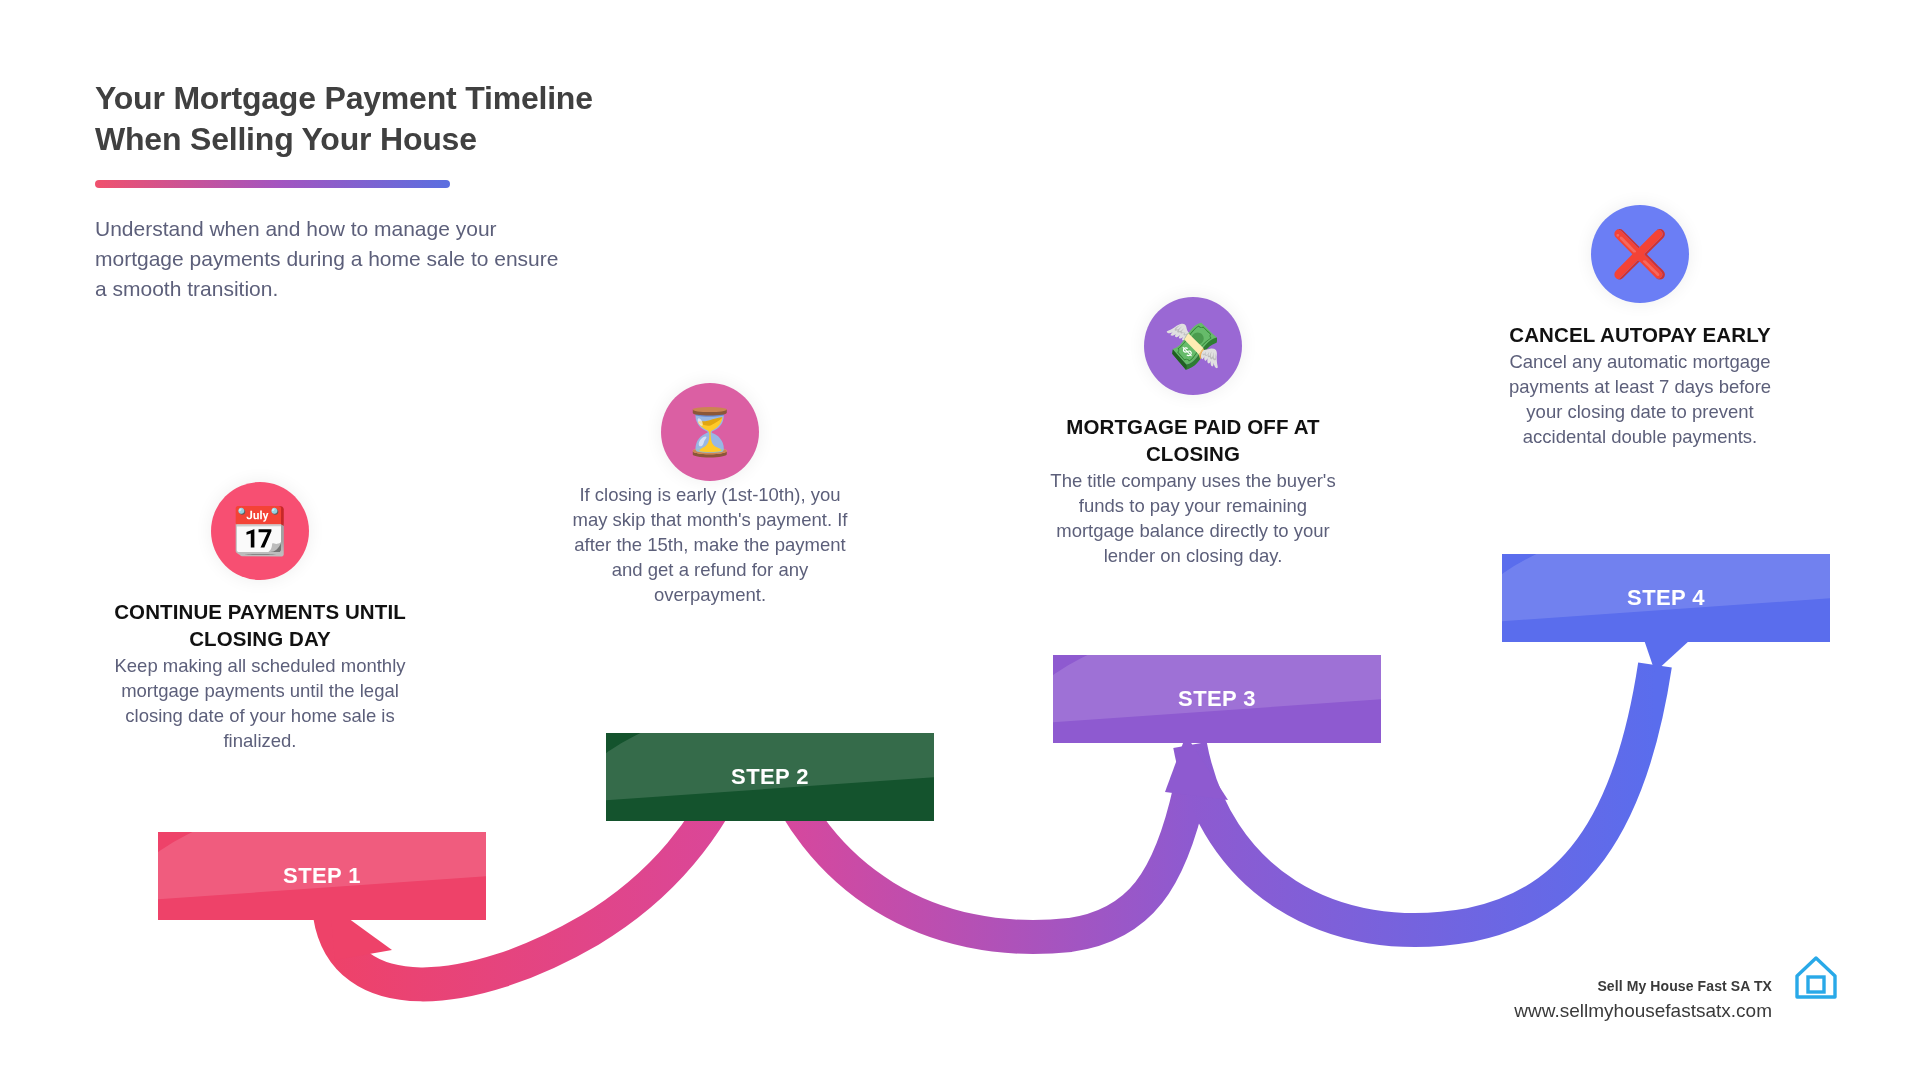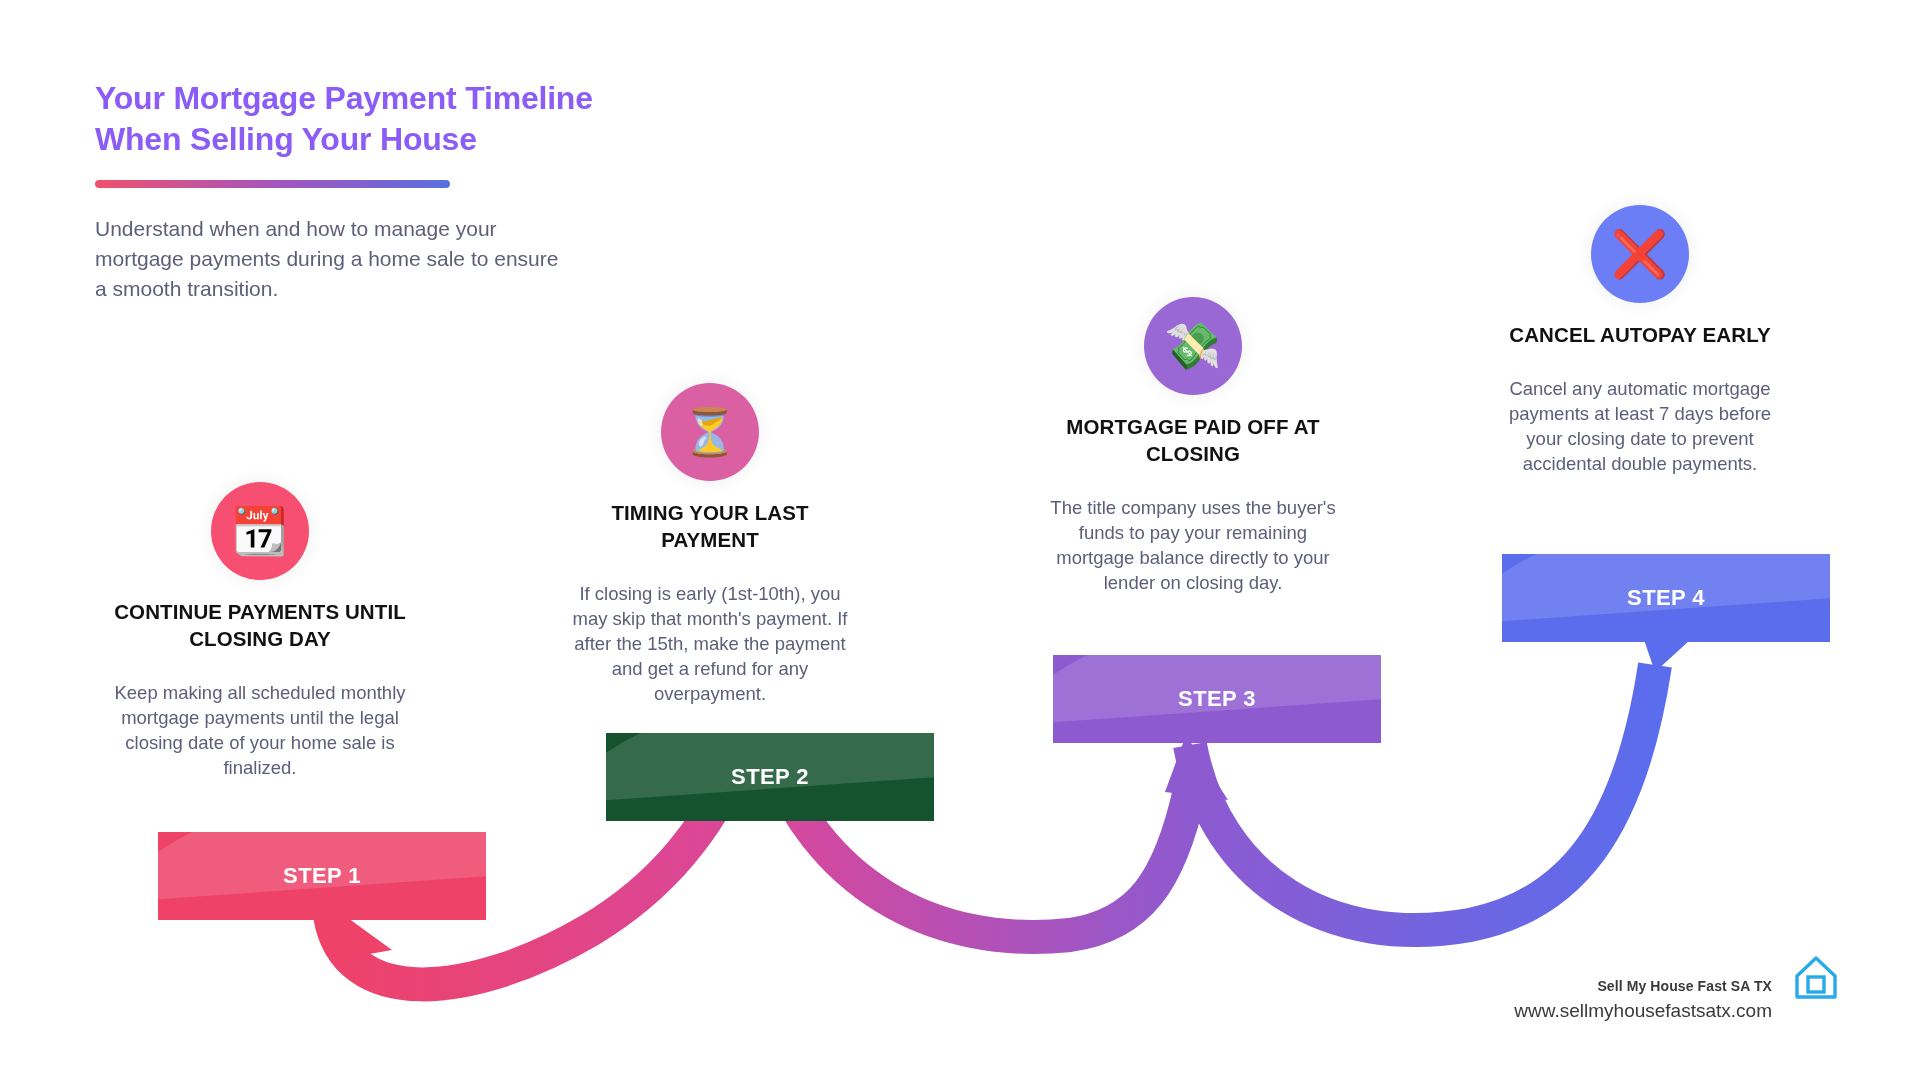--- a/index.html
+++ b/index.html
@@ -83,21 +83,21 @@
   }
   .step-heading {
     margin-top: 18px;
     font-size: 20.5px;
     font-weight: bold;
     color: #111111;
     line-height: 1.32;
     letter-spacing: 0.1px;
   }
   .step-desc {
-    margin-top: 29px;
+    margin-top: 2px;
     font-size: 18.5px;
     line-height: 1.35;
     color: #5c5f7a;
   }
   .step-banner {
     position: absolute;
     width: 328px;
     height: 88px;
     display: flex;
     align-items: center;
@@ -143,21 +143,21 @@
     font-size: 19px;
     color: #3a3a3a;
   }
 </style>
 </head>
 <body>
 
 <div id="canvas">
 
   <div class="header">
-    <h1 class="title" style="color: #8b5cf6;">
+    <h1 class="title" style="color: #404040;">
       <span class="title-line">Your Mortgage Payment Timeline</span>
       <span class="title-line">When Selling Your House</span>
     </h1>
     <div class="accent-bar" style="background: linear-gradient(90deg, rgb(240, 81, 109) 0%, rgb(163, 85, 192) 52%, rgb(90, 111, 224) 100%);"></div>
     <div class="subtitle">Understand when and how to manage your mortgage payments during a home sale to ensure a smooth transition.</div>
   </div>
 
   <svg id="ribbon" viewBox="0 0 1920 1080" preserveAspectRatio="none">
     <defs>
       <linearGradient id="gradA" x1="0" y1="0" x2="1" y2="0">
@@ -195,21 +195,20 @@
   </div>
   <div class="step-banner" style="left: 158px; top: 832px; background: rgb(238, 66, 105);">
     <div class="sheen"></div>
     <span>STEP 1</span>
   </div>
 
   <div class="step" style="left:560px; top:383px;">
     <div class="step-icon" style="background: rgb(219, 95, 163);">
       <span>⏳</span>
     </div>
-    <div class="step-heading">TIMING YOUR LAST PAYMENT</div>
     <div class="step-desc">If closing is early (1st-10th), you may skip that month's payment. If after the 15th, make the payment and get a refund for any overpayment.</div>
   </div>
   <div class="step-banner" style="left: 606px; top: 733px; background: #14532d;">
     <div class="sheen"></div>
     <span>STEP 2</span>
   </div>
 
   <div class="step" style="left:1043px; top:297px;">
     <div class="step-icon" style="background: rgb(154, 104, 212);">
       <span>💸</span>

